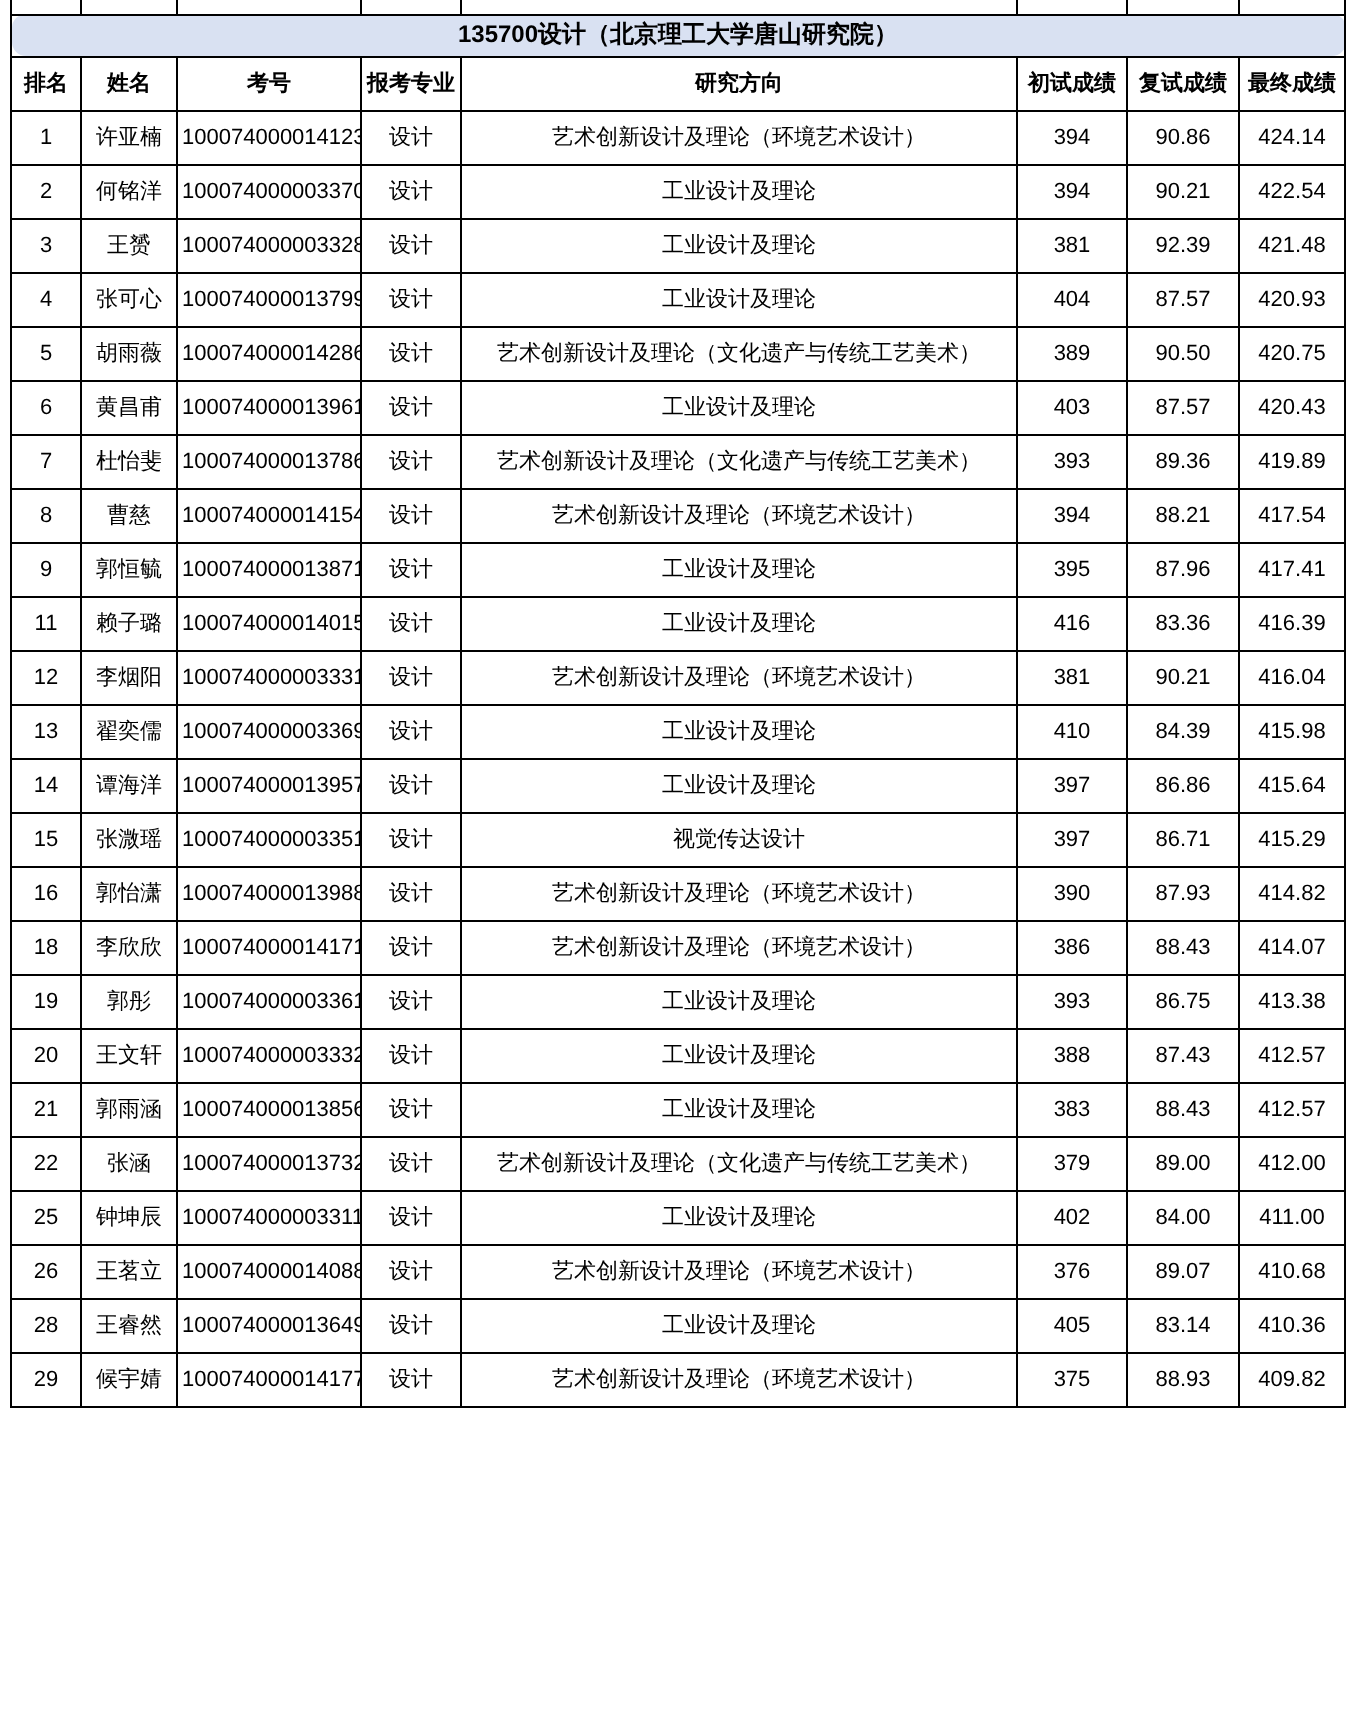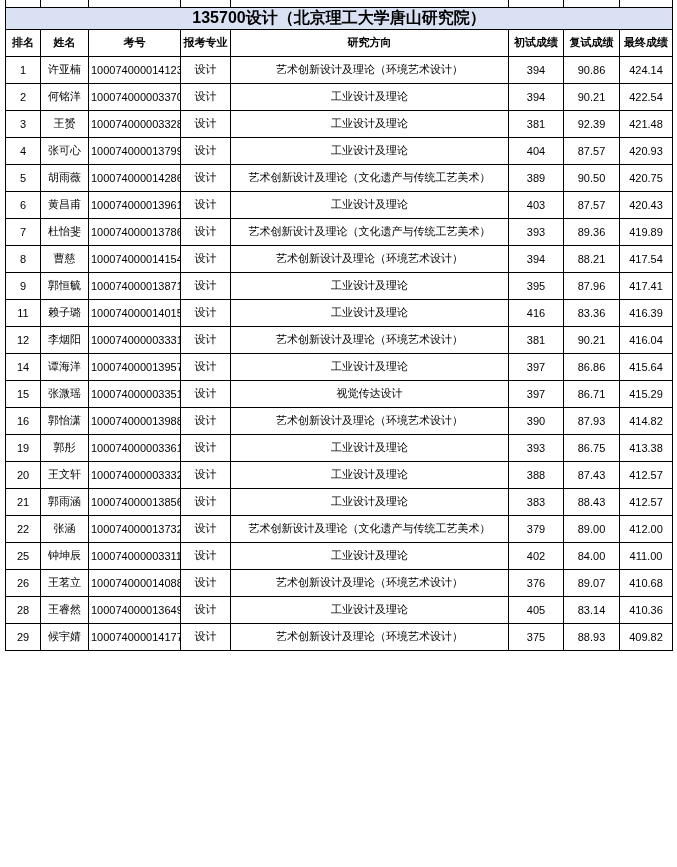--- a/index.html
+++ b/index.html
@@ -35,22 +35,23 @@
     box-sizing: border-box;
   }
   tr.partial td {
     border-top: none;
     height: 7px;
     padding: 0;
   }
   tr.title-row td {
     background: #d9e1f2;
     font-weight: bold;
-    font-size: 16px;
+    font-size: 12px;
     height: 21px;
+    border-radius: 7px;
   }
   tr.head-row th {
     font-weight: bold;
     font-size: 11px;
     height: 27px;
   }
 </style>
 </head>
 <body>
 
@@ -195,20 +196,30 @@
           <td>12</td>
           <td>李烟阳</td>
           <td>100074000003331</td>
           <td>设计</td>
           <td>艺术创新设计及理论（环境艺术设计）</td>
           <td>381</td>
           <td>90.21</td>
           <td>416.04</td>
         </tr>
         <tr>
+          <td>13</td>
+          <td>翟奕儒</td>
+          <td>100074000003369</td>
+          <td>设计</td>
+          <td>工业设计及理论</td>
+          <td>410</td>
+          <td>84.39</td>
+          <td>415.98</td>
+        </tr>
+        <tr>
           <td>14</td>
           <td>谭海洋</td>
           <td>100074000013957</td>
           <td>设计</td>
           <td>工业设计及理论</td>
           <td>397</td>
           <td>86.86</td>
           <td>415.64</td>
         </tr>
         <tr>
@@ -223,20 +234,30 @@
         </tr>
         <tr>
           <td>16</td>
           <td>郭怡潇</td>
           <td>100074000013988</td>
           <td>设计</td>
           <td>艺术创新设计及理论（环境艺术设计）</td>
           <td>390</td>
           <td>87.93</td>
           <td>414.82</td>
+        </tr>
+        <tr>
+          <td>18</td>
+          <td>李欣欣</td>
+          <td>100074000014171</td>
+          <td>设计</td>
+          <td>艺术创新设计及理论（环境艺术设计）</td>
+          <td>386</td>
+          <td>88.43</td>
+          <td>414.07</td>
         </tr>
         <tr>
           <td>19</td>
           <td>郭彤</td>
           <td>100074000003361</td>
           <td>设计</td>
           <td>工业设计及理论</td>
           <td>393</td>
           <td>86.75</td>
           <td>413.38</td>

